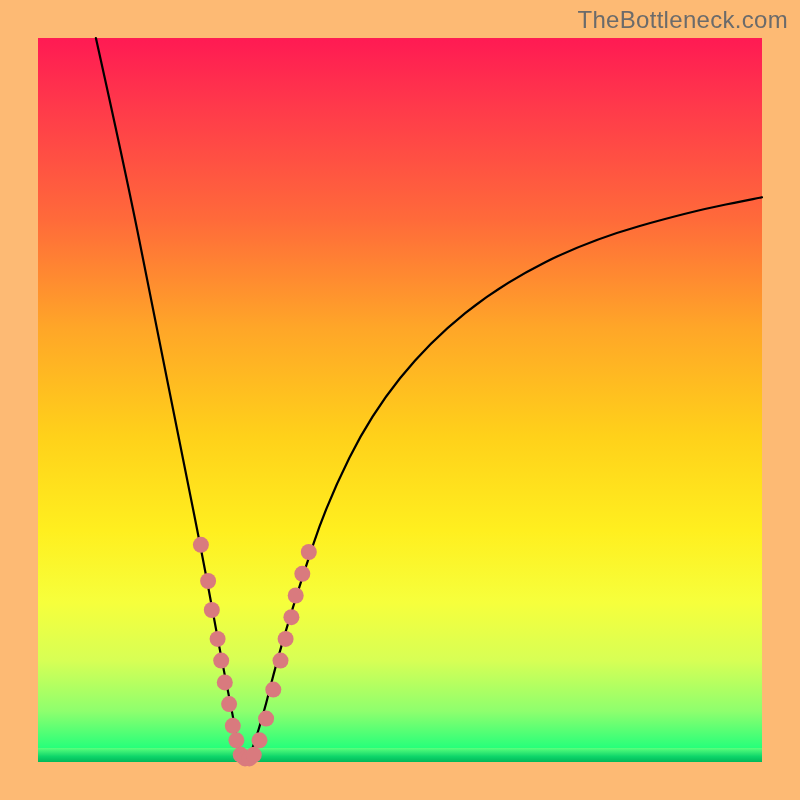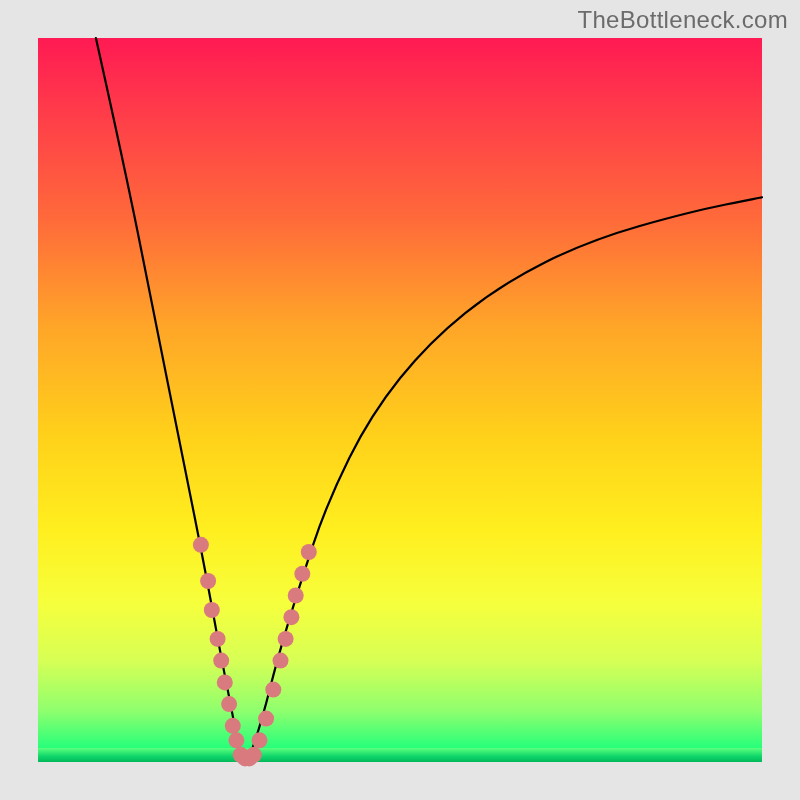--- a/index.html
+++ b/index.html
@@ -8,21 +8,21 @@
     width: 800px;
     height: 800px;
     overflow: hidden;
     background: #000;
     font-family: Arial, Helvetica, sans-serif;
   }
   .frame {
     position: relative;
     width: 800px;
     height: 800px;
-    background: #e5e5e5;
+    background: #fdba74;
     text-decoration: underline;
   }
   .plot-area {
     position: absolute;
     left: 38px;
     top: 38px;
     width: 724px;
     height: 724px;
     
     background: linear-gradient(to bottom,

